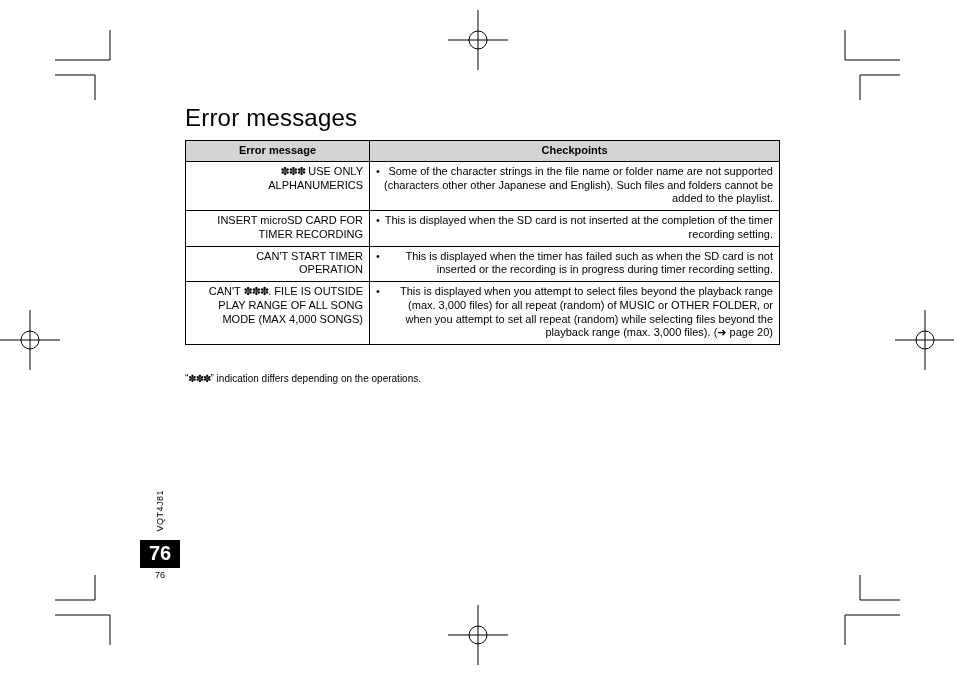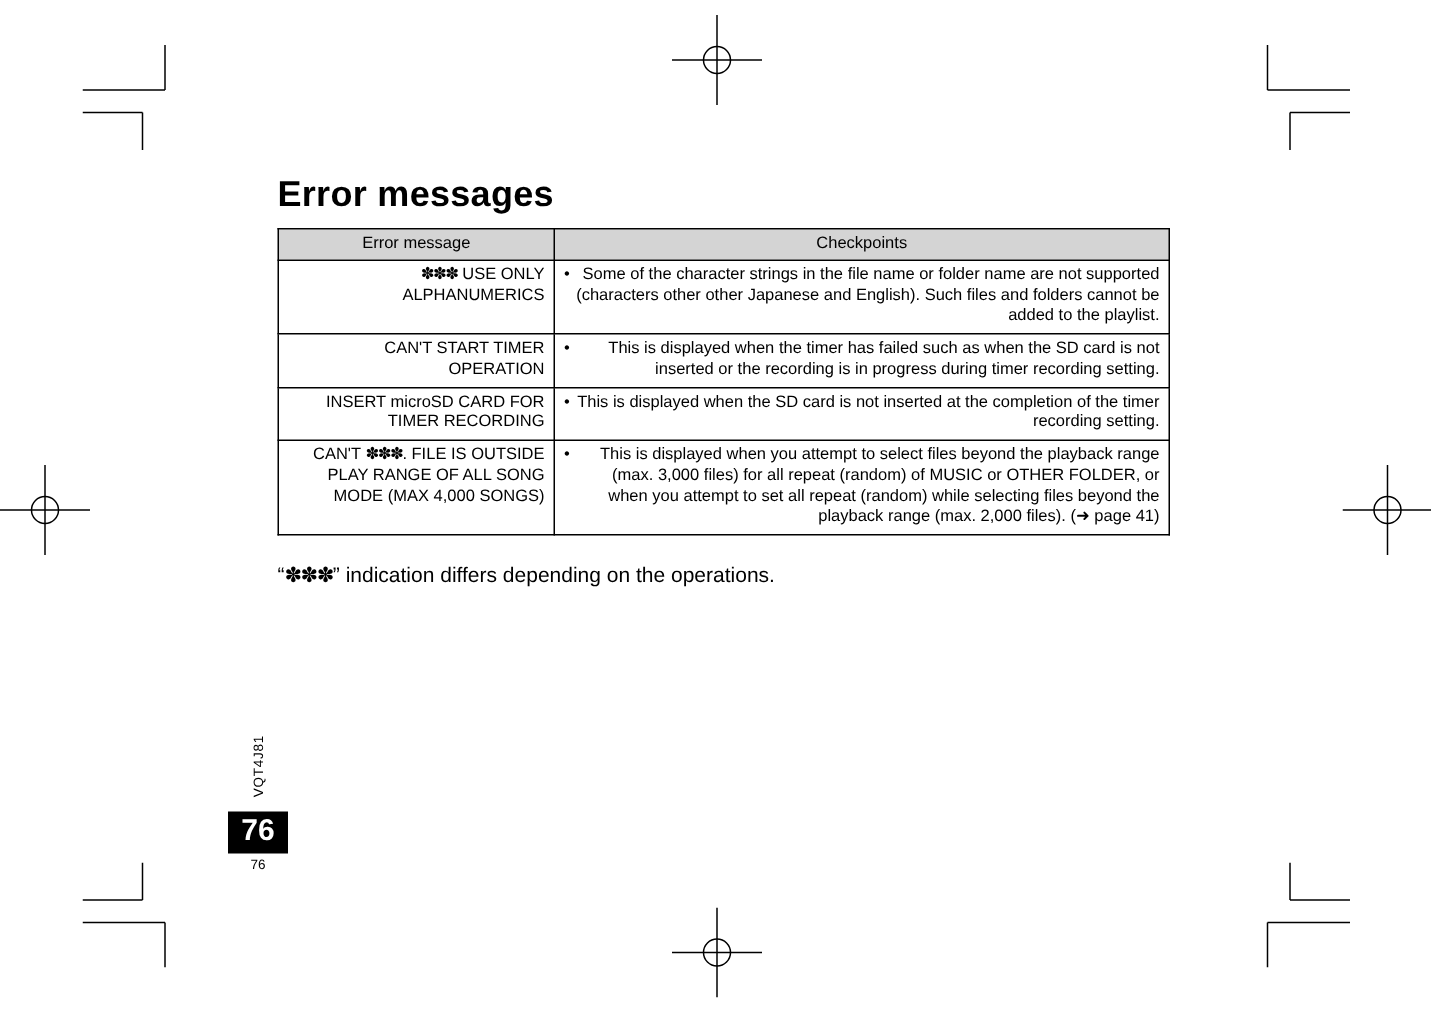--- a/index.html
+++ b/index.html
@@ -28,62 +28,62 @@
   
   .page {
     position: absolute;
     left: 185px;
     top: 100px;
     width: 595px;
   }
 
   h1.title {
     font-size: 24px;
-    font-weight: bold;
-    margin: 16px 0 8px 0;
+    font-weight: normal;
+    margin: 4px 0 8px 0;
     letter-spacing: .2px;
   }
 
   table.err {
     border-collapse: collapse;
     width: 100%;
     font-size: 11px;
     line-height: 1.25;
   }
   table.err th, table.err td {
     border: 1px solid #000;
     padding: 3px 6px 4px 6px;
     vertical-align: top;
     text-align: right;
   }
   table.err th {
     background: #d4d4d4;
-    font-weight: normal;
+    font-weight: bold;
     text-align: center;
     padding: 3px 4px;
   }
   table.err th:first-child { width: 175px; }
 
   .checkpoint {
     display: flex;
   }
   .checkpoint .bullet {
     flex: 0 0 auto;
     padding-right: 3px;
   }
 
   .footnote {
-    font-size: 14px;
-    margin-top: 18px;
+    font-size: 10px;
+    margin-top: 28px;
   }
 
   
   .pagecol {
     position: absolute;
-    left: 152px;
+    left: 140px;
     top: 490px;
     width: 40px;
     text-align: center;
   }
   .pagecol .doccode {
     font-size: 9px;
     writing-mode: vertical-rl;
     transform: rotate(180deg);
     display: inline-block;
     margin-bottom: 4px;
@@ -172,45 +172,45 @@
           <span class="ast">✽✽✽</span><span> USE ONLY ALPHANUMERICS</span>
         </td>
         <td>
           <div class="checkpoint">
               <span class="bullet">•</span>
             <span>Some of the character strings in the file name or folder name are not supported (characters other other Japanese and English). Such files and folders cannot be added to the playlist.</span>
             </div>
         </td>
       </tr>
       <tr>
+        <td>INSERT microSD CARD FOR TIMER RECORDING</td>
+        <td>
+          <div class="checkpoint">
+              <span class="bullet">•</span>
+            <span>This is displayed when the SD card is not inserted at the completion of the timer recording setting.</span>
+            </div>
+        </td>
+      </tr>
+      <tr>
         <td>CAN'T START TIMER OPERATION</td>
         <td>
           <div class="checkpoint">
               <span class="bullet">•</span>
             <span>This is displayed when the timer has failed such as when the SD card is not inserted or the recording is in progress during timer recording setting.</span>
             </div>
         </td>
       </tr>
       <tr>
-        <td>INSERT microSD CARD FOR TIMER RECORDING</td>
-        <td>
-          <div class="checkpoint">
-              <span class="bullet">•</span>
-            <span>This is displayed when the SD card is not inserted at the completion of the timer recording setting.</span>
-            </div>
-        </td>
-      </tr>
-      <tr>
         <td>
           <span>CAN'T </span><span class="ast">✽✽✽</span><span>. FILE IS OUTSIDE PLAY RANGE OF ALL SONG MODE (MAX 4,000 SONGS)</span>
         </td>
         <td>
           <div class="checkpoint">
               <span class="bullet">•</span>
-            <span>This is displayed when you attempt to select files beyond the playback range (max. 3,000 files) for all repeat (random) of MUSIC or OTHER FOLDER, or when you attempt to set all repeat (random) while selecting files beyond the playback range (max. 2,000 files). (➜ page 41)</span>
+            <span>This is displayed when you attempt to select files beyond the playback range (max. 3,000 files) for all repeat (random) of MUSIC or OTHER FOLDER, or when you attempt to set all repeat (random) while selecting files beyond the playback range (max. 3,000 files). (➜ page 20)</span>
             </div>
         </td>
       </tr>
     </tbody>
   </table>
 
   <div class="footnote">
     <span>“</span><span class="ast">✽✽✽</span><span>” indication differs depending on the operations.</span>
   </div>
 </div>

